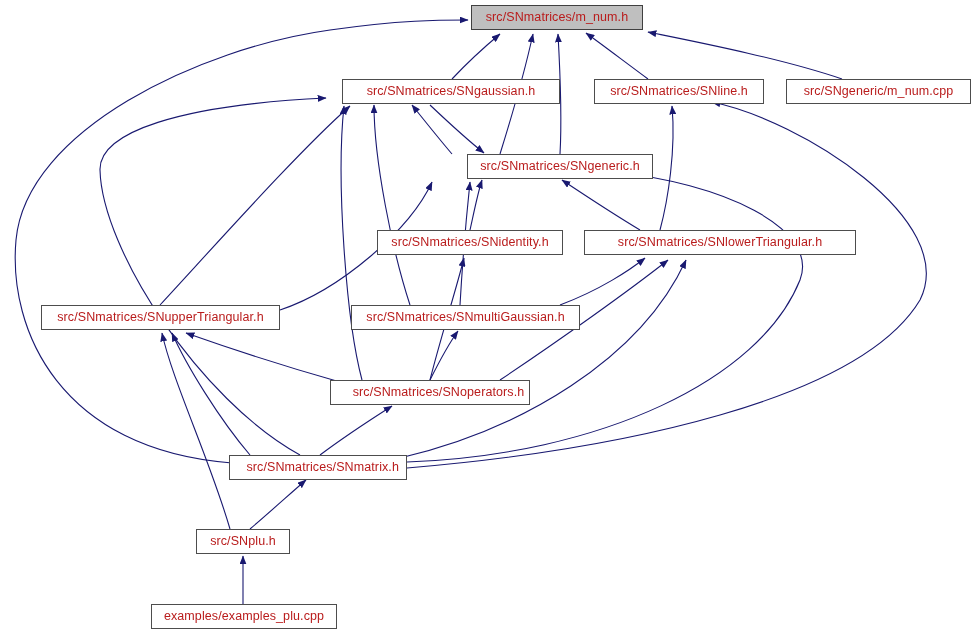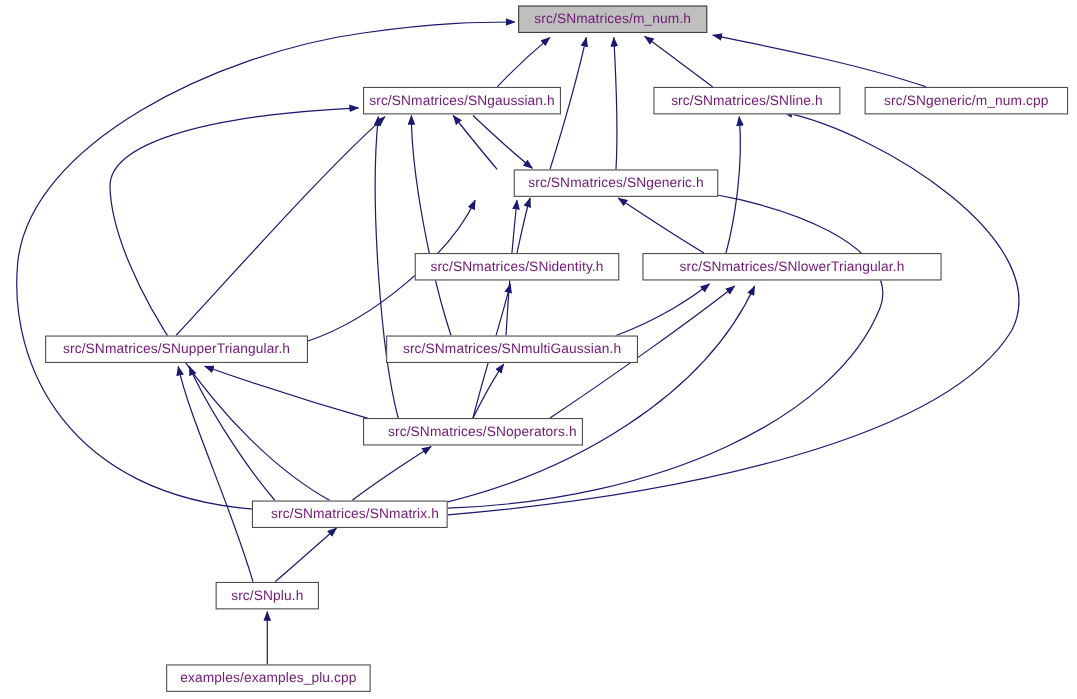--- a/index.html
+++ b/index.html
@@ -27,21 +27,21 @@
   .node {
     position: absolute;
     box-sizing: border-box;
     background: #ffffff;
     border: 1px solid #4d4d4d;
     display: flex;
     align-items: center;
     justify-content: center;
     white-space: nowrap;
     font-size: 12.5px;
-    color: #701a75;
+    color: #b91c1c;
     letter-spacing: 0.1px;
     height: 25px;
     z-index: 5;
   }
   .node.root {
     background: #bfbfbf;
     border: 1px solid #404040;
   }
   .node-label {
     display: block;
@@ -89,21 +89,21 @@
         <path d="M 430,380 C 440,360 450,342 458,331" marker-end="url(#arrowhead)" stroke="#191970"></path>
         <path d="M 320,455 C 340,440 370,420 392,406" marker-end="url(#arrowhead)" stroke="#191970"></path>
         <path d="M 250,529 C 270,512 292,492 306,480" marker-end="url(#arrowhead)" stroke="#191970"></path>
         <path d="M 243,604 L 243,556" marker-end="url(#arrowhead)" stroke="#191970"></path>
       </g>
   </svg>
   <div id="node-layer">
       <div class="node root" style="left: 471px; top: 5px; width: 172px;">
         <span class="node-label">src/SNmatrices/m_num.h</span>
       </div>
-      <div class="node" style="left: 330px; top: 79px; width: 180px;">
+      <div class="node" style="left: 342px; top: 79px; width: 218px;">
         <span class="node-label">src/SNmatrices/SNgaussian.h</span>
       </div>
       <div class="node" style="left: 594px; top: 79px; width: 170px;">
         <span class="node-label">src/SNmatrices/SNline.h</span>
       </div>
       <div class="node" style="left: 786px; top: 79px; width: 185px;">
         <span class="node-label">src/SNgeneric/m_num.cpp</span>
       </div>
       <div class="node" style="left: 419px; top: 154px; width: 186px; margin-left: 48px;">
         <span class="node-label">src/SNmatrices/SNgeneric.h</span>

